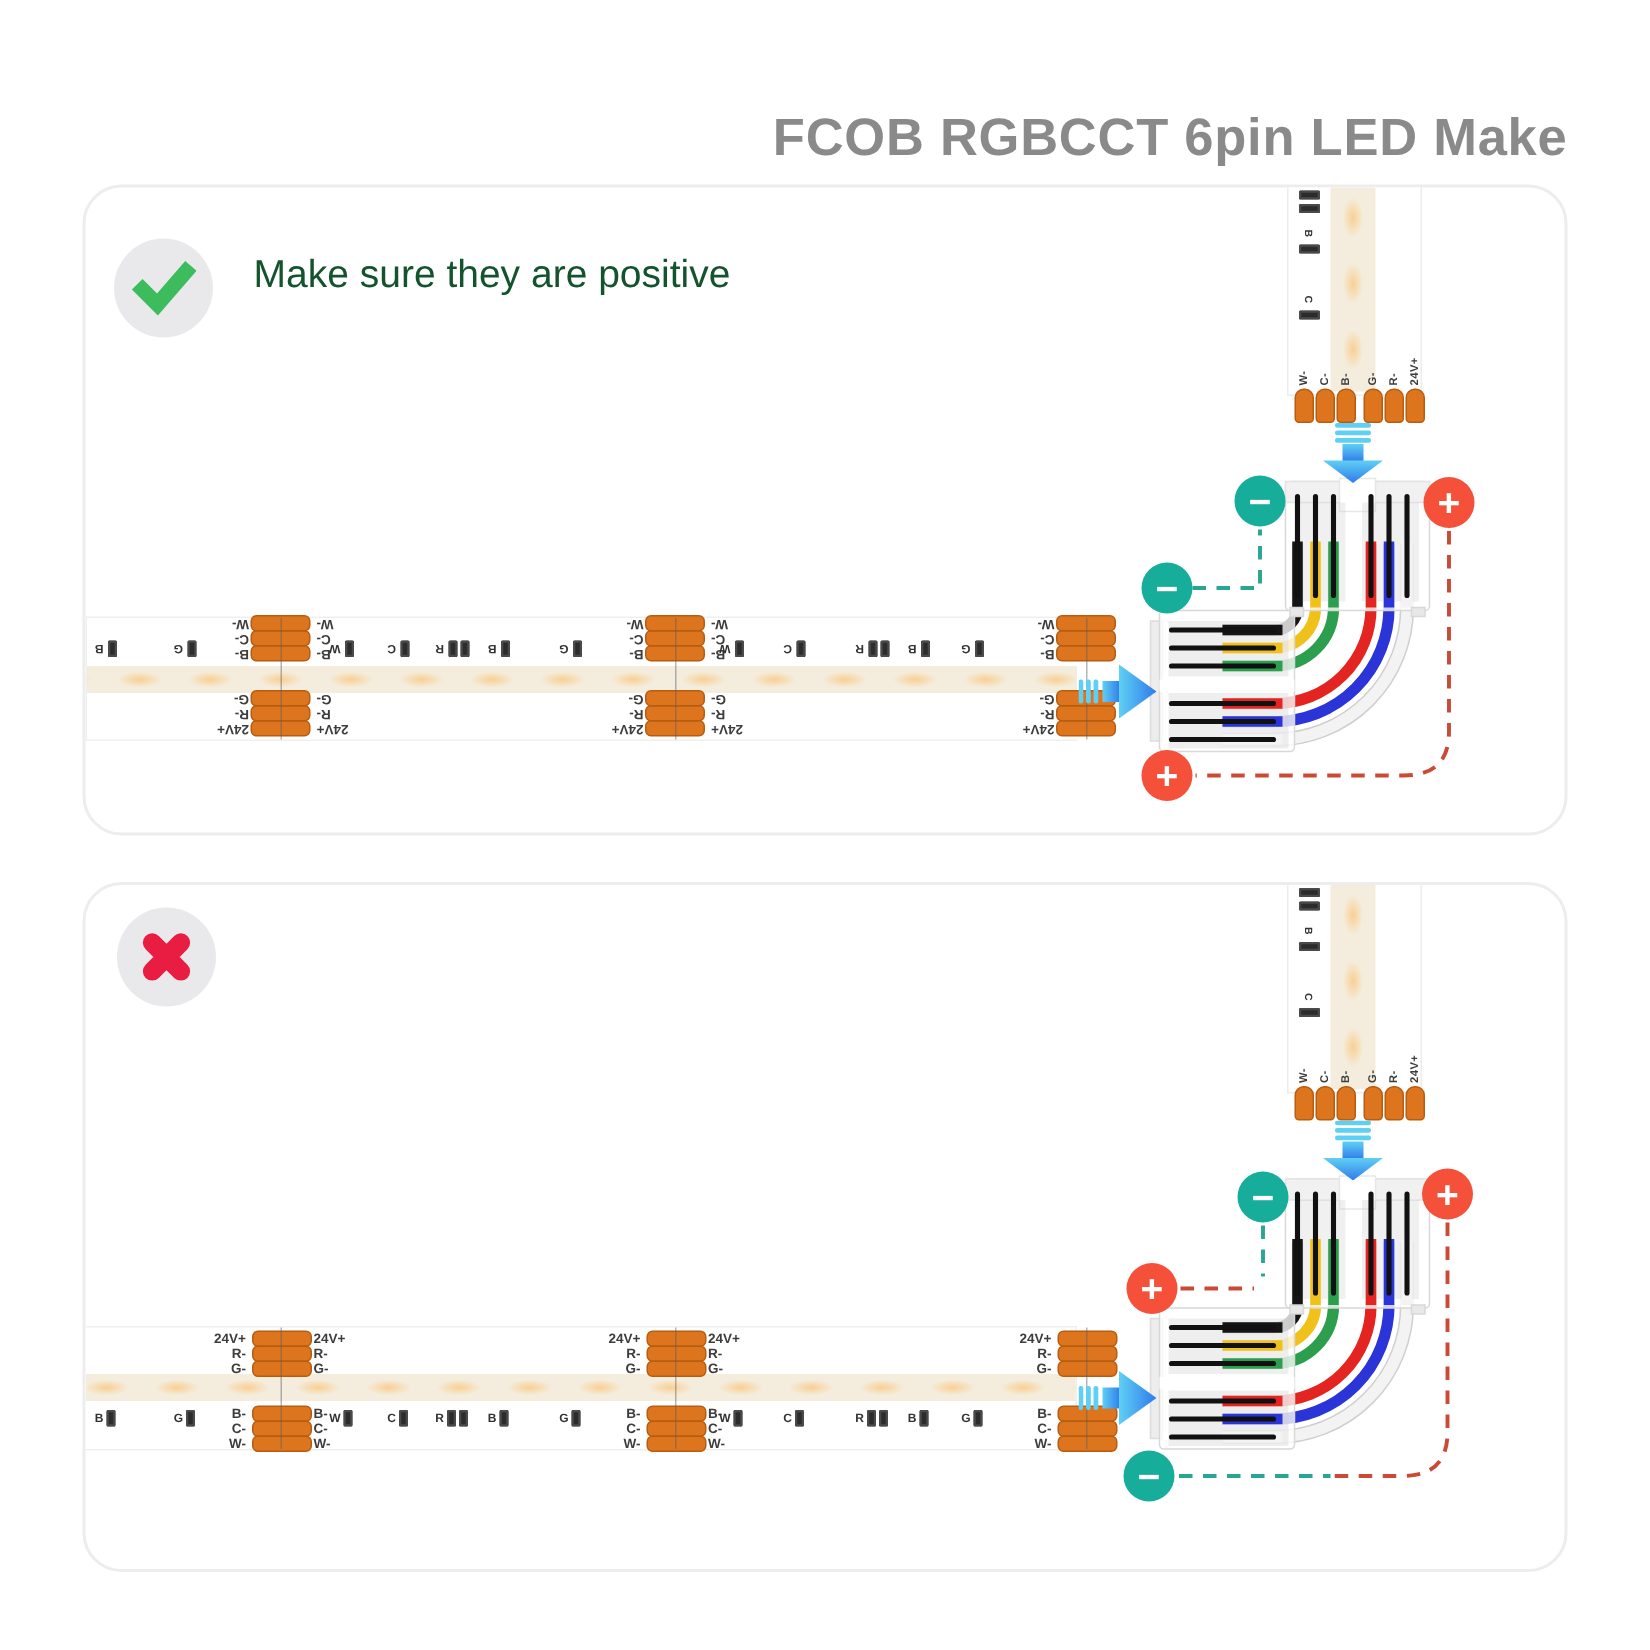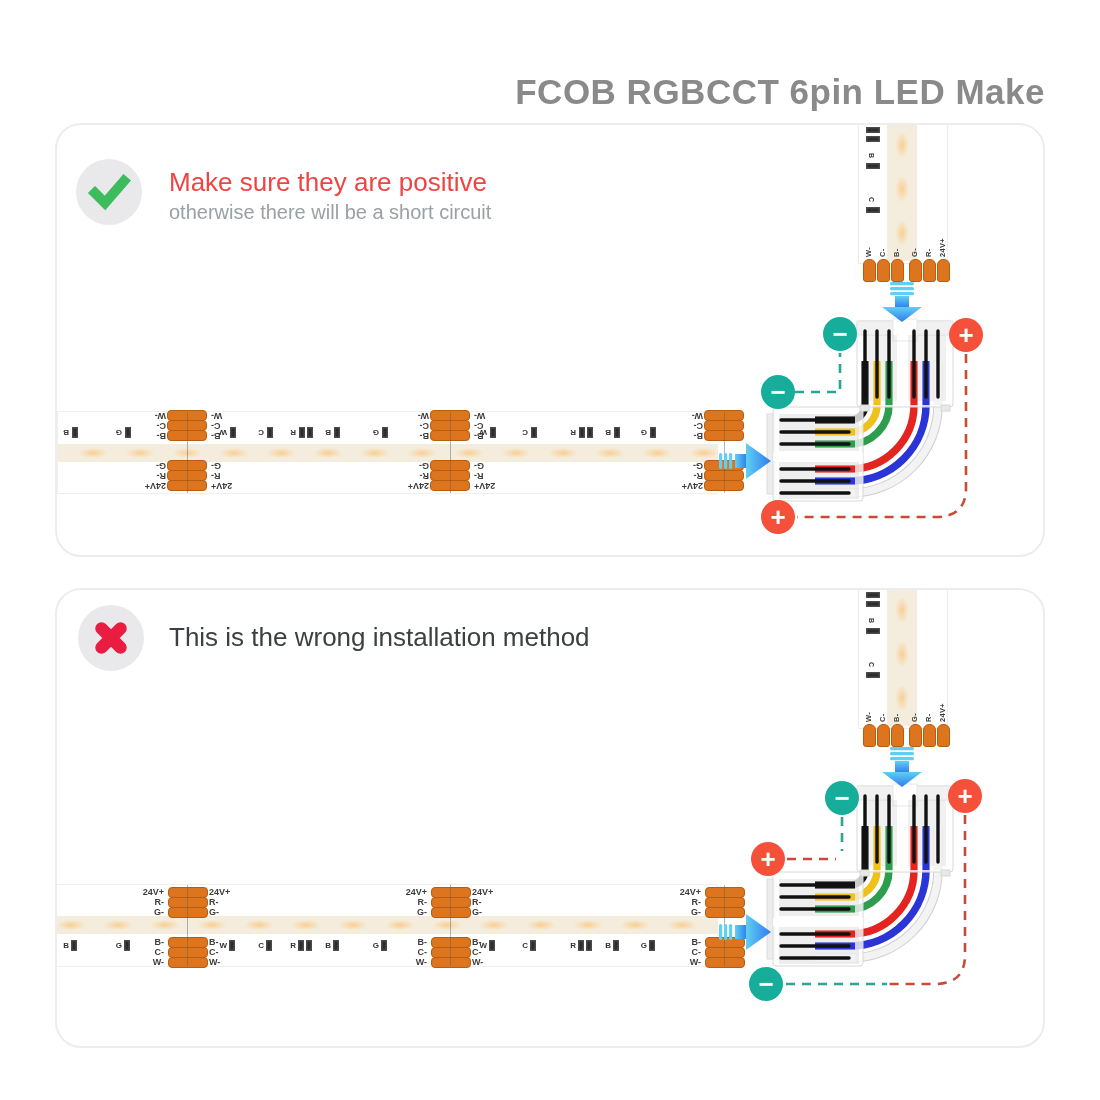--- a/index.html
+++ b/index.html
@@ -46,22 +46,21 @@
 <body>
 
 <div class="title" style="color: rgb(138, 138, 138);">FCOB RGBCCT 6pin LED Make</div>
 
 <section class="panel" id="panel-correct">
   <div class="icon-circle" style="left:19px;top:34px">
     <svg width="44" height="44" viewBox="0 0 44 44">
       <path class="check-path" d="M8 23 L18 33 L37 11" fill="none" stroke-width="10" stroke-linecap="square" stroke-linejoin="miter" stroke="#3cbc5c"></path>
     </svg>
   </div>
-  <div class="heading" style="left: 112px; top: 42px; color: #ef4444;">Make sure they are positive</div>
-  <div class="subheading" style="left: 112px; top: 76px; color: rgb(154, 160, 166);">otherwise there will be a short circuit</div>
+  <div class="heading" style="left: 112px; top: 42px; color: #14532d;">Make sure they are positive</div>
 
   <svg class="dashes" width="986" height="430">
       <path d="M 738 267 H 783 V 228" fill="none" stroke="#2aa593" stroke-width="2.6" stroke-dasharray="9 7"></path>
       <path d="M 909 229 V 363 Q 909 392 879 392 H 740" fill="none" stroke="#c94a36" stroke-width="2.6" stroke-dasharray="9 7"></path>
     </svg>
   <div class="vstrip">
       <div class="pcb"></div>
       <div class="glow-v" style="left: 29px;"></div>
       <div class="smd" style="left: 8px; top: 4px; width: 14px; height: 6px;"></div>
       <div class="smd" style="left: 8px; top: 13px; width: 14px; height: 6px;"></div>
@@ -238,21 +237,20 @@
     <div class="badge" style="left: 704px; top: 250px; background: rgb(22, 173, 155);">−</div>
     <div class="badge" style="left: 704px; top: 375px; background: rgb(244, 80, 58);">+</div>
   </section>
 
 <section class="panel" id="panel-wrong">
   <div class="icon-circle" style="left:21px;top:15px">
     <svg width="42" height="42" viewBox="0 0 44 44">
       <path class="cross-path" d="M12 12 L32 32 M32 12 L12 32" fill="none" stroke-width="13" stroke-linecap="round" stroke="#e91c42"></path>
     </svg>
   </div>
-  <div class="heading" style="left: 112px; top: 32px; color: rgb(60, 64, 67);">This is the wrong installation method</div>
 
   <svg class="dashes" width="986" height="456">
       <path d="M 785 227 V 261" fill="none" stroke="#2aa593" stroke-width="2.6" stroke-dasharray="9 7"></path>
       <path d="M 730 269 H 779" fill="none" stroke="#c94a36" stroke-width="2.6" stroke-dasharray="9 7"></path>
       <path d="M 729 394 H 830" fill="none" stroke="#2aa593" stroke-width="2.6" stroke-dasharray="9 7"></path>
       <path d="M 908 225 V 365 Q 908 394 878 394 H 830" fill="none" stroke="#c94a36" stroke-width="2.6" stroke-dasharray="9 7"></path>
     </svg>
   <div class="vstrip">
       <div class="pcb"></div>
       <div class="glow-v" style="left: 29px;"></div>

